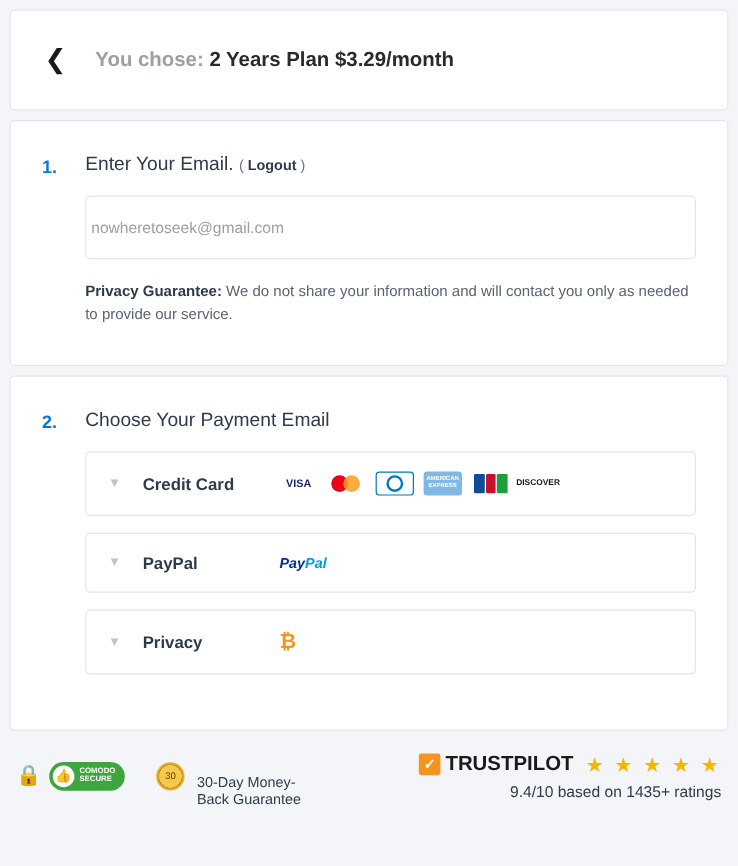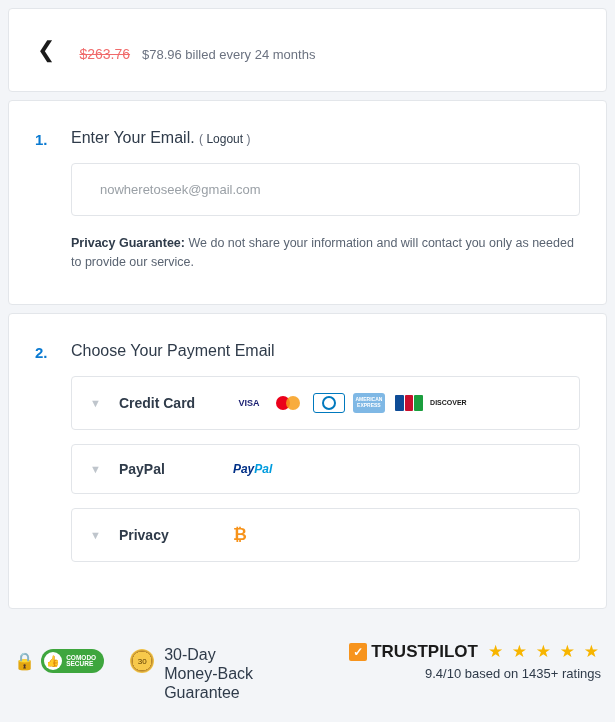--- a/index.html
+++ b/index.html
@@ -37,26 +37,26 @@
 .plan-title .you-chose { color: #9aa0a6; }
 .plan-price-line { margin-top: 8px; font-size: 14px; }
 .strike { color: #f06b6b; text-decoration: line-through; margin-right: 8px; }
 .billed { color: #6b7280; font-size: 13px; }
 .step-card { padding: 28px 26px 32px 26px; }
 .step-row { display: flex; align-items: flex-start; gap: 18px; }
 .step-num { color: #0a7ad1; font-weight: 700; font-size: 15px; margin-top: 2px; min-width: 18px; }
 .step-body { flex: 1; }
 .step-title { font-size: 16px; color: #2f3b4a; margin-bottom: 16px; }
 .logout-link { color: #6b7280; font-size: 12px; }
-.logout-link a { color: #2f3b4a; font-weight: 400; text-decoration: none; cursor: pointer; }
+.logout-link a { color: #2f3b4a; font-weight: 700; text-decoration: none; cursor: pointer; }
 .email-input {
   width: 100%;
   border: 1px solid #e2e5e9;
   border-radius: 4px;
-  padding: 18px 28px;
+  padding: 18px 4px;
   font-size: 13px;
   color: #9aa0a6;
   background: #fff;
 }
 .privacy { margin-top: 18px; font-size: 12.5px; color: #5a6472; line-height: 1.5; }
 .privacy b { color: #2f3b4a; }
 .pay-option {
   border: 1px solid #e2e5e9;
   border-radius: 4px;
   padding: 16px 18px;
@@ -102,37 +102,37 @@
 }
 .badge-comodo .circle{width:18px;height:18px;border-radius:50%;background:#fff;display:flex;align-items:center;justify-content:center;color:#3ea63e;font-size:11px;font-weight:700;}
 .badge-comodo .txt{color:#fff;font-size:6.5px;font-weight:700;line-height:1;}
 .lock-icon{color:#c3c7cb;font-size:17px; margin-right:-4px;}
 .badge-30 {
   width:24px;height:24px;border-radius:50%;
   background: radial-gradient(circle,#f7c94b 0%,#f7c94b 55%,#b8862b 56%,#f7c94b 70%,#b8862b 100%);
   display:flex;align-items:center;justify-content:center;
   color:#5a3a00;font-size:8px;font-weight:400; margin-left:16px;
 }
-.guarantee-text{font-size:16px;color:#2f3b4a;line-height:1.2; max-width:90px;margin-top:24px;}
+.guarantee-text{font-size:12px;color:#2f3b4a;line-height:1.2; max-width:90px;margin-top:24px;}
 .trust { margin-left:auto; text-align:right; }
 .trust-row{display:flex;align-items:center;gap:10px;justify-content:flex-end;}
 .trust-logo{display:flex;align-items:center;gap:4px;font-weight:700;font-size:17px;color:#1a1a1a;}
 .trust-check{background:#f7941d;color:#fff;width:18px;height:18px;display:inline-flex;align-items:center;justify-content:center;font-size:12px;border-radius:2px;}
 .stars{color:#f7b500;font-size:17px;letter-spacing:2px;}
 .trust-sub{font-size:13px;color:#2f3b4a;margin-top:4px;}
 </style>
 </head>
 <body>
 
 <div class="card plan-card">
   <div class="back-chevron">❮</div>
   <div>
-    <div class="plan-price-line">
-      <span class="strike">$263.76</span>
-      <span class="billed">$78.96 billed every 24 months</span>
+    <div class="plan-title">
+      <span class="you-chose">You chose:</span>
+      <span>2 Years Plan $3.29/month</span>
     </div>
   </div>
 </div>
 
 <div class="card step-card">
   <div class="step-row">
     <div class="step-num">1.</div>
     <div class="step-body">
       <div class="step-title">
         <span>Enter Your Email.</span>

